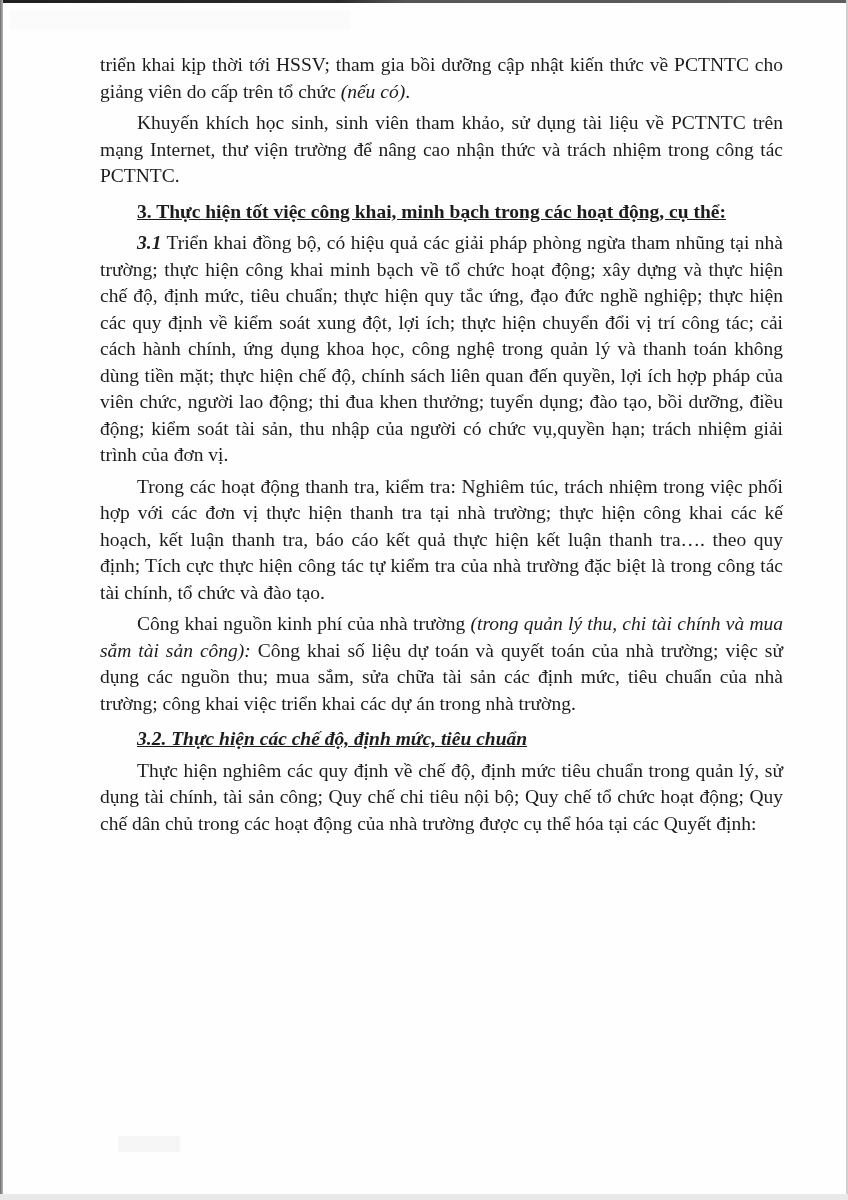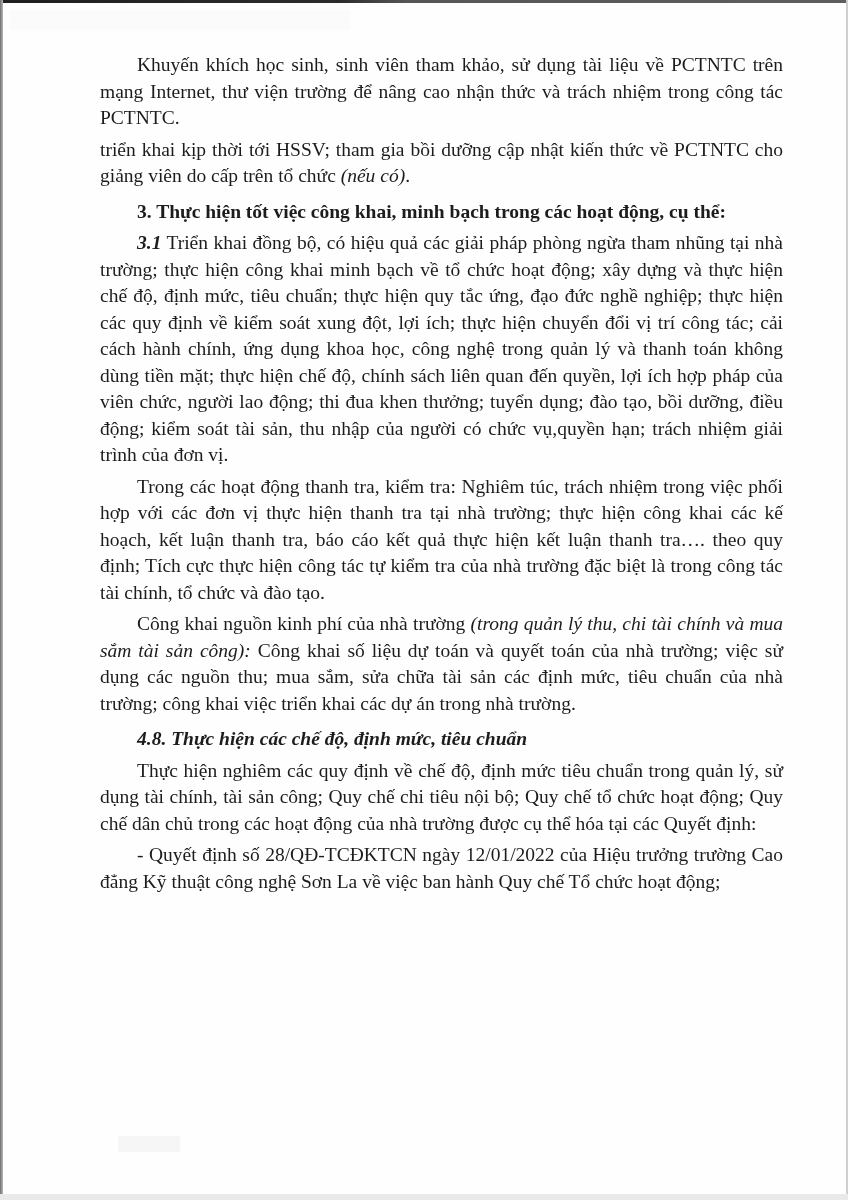--- a/index.html
+++ b/index.html
@@ -37,40 +37,39 @@
     position:absolute; top:52px; left:100px; width:683px;
   }
   p.para {
     margin:5px 0 0 0; padding:0;
     font-size:19.5px; line-height:26.5px;
     text-align:justify;
     text-justify:inter-word;
   }
   p.para:first-child { margin-top:0; }
   p.para.indent { text-indent:37px; }
-  p.para.heading { margin-top:9px; }
+  p.para.heading { margin-top:9px;text-decoration:underline; }
   .seg-normal { font-style:normal; font-weight:normal; }
   .seg-italic { font-style:italic; font-weight:normal; }
   .seg-bold { font-weight:bold; font-style:normal; }
   .seg-bold-italic { font-weight:bold; font-style:italic; }
 </style>
 </head>
 <body>
 
 <div>
   <div class="scan-artifact-a"></div>
   <div class="scan-artifact-b"></div>
   <div class="page-border-top"></div>
   <div class="page-border-left"></div>
   <div class="page-border-right"></div>
   <div class="page-border-bottom"></div>
   <div class="content">
+      <p class="para body"><span class="seg-normal">triển khai kịp thời tới HSSV; tham gia bồi dưỡng cập nhật kiến thức về PCTNTC cho giảng viên do cấp trên tổ chức </span><span class="seg-italic">(nếu có)</span><span class="seg-normal">.</span></p>
       <p class="para body indent"><span class="seg-normal">Khuyến khích học sinh, sinh viên tham khảo, sử dụng tài liệu về PCTNTC trên mạng Internet, thư viện trường để nâng cao nhận thức và trách nhiệm trong công tác PCTNTC.</span></p>
-      <p class="para body"><span class="seg-normal">triển khai kịp thời tới HSSV; tham gia bồi dưỡng cập nhật kiến thức về PCTNTC cho giảng viên do cấp trên tổ chức </span><span class="seg-italic">(nếu có)</span><span class="seg-normal">.</span></p>
       <p class="para heading indent"><span class="seg-bold">3. Thực hiện tốt việc công khai, minh bạch trong các hoạt động, cụ thể:</span></p>
       <p class="para body indent"><span class="seg-bold-italic">3.1</span><span class="seg-normal"> Triển khai đồng bộ, có hiệu quả các giải pháp phòng ngừa tham nhũng tại nhà trường; thực hiện công khai minh bạch về tổ chức hoạt động; xây dựng và thực hiện chế độ, định mức, tiêu chuẩn; thực hiện quy tắc ứng, đạo đức nghề nghiệp; thực hiện các quy định về kiểm soát xung đột, lợi ích; thực hiện chuyển đổi vị trí công tác; cải cách hành chính, ứng dụng khoa học, công nghệ trong quản lý và thanh toán không dùng tiền mặt; thực hiện chế độ, chính sách liên quan đến quyền, lợi ích hợp pháp của viên chức, người lao động; thi đua khen thưởng; tuyển dụng; đào tạo, bồi dưỡng, điều động; kiểm soát tài sản, thu nhập của người có chức vụ,quyền hạn; trách nhiệm giải trình của đơn vị.</span></p>
       <p class="para body indent"><span class="seg-normal">Trong các hoạt động thanh tra, kiểm tra: Nghiêm túc, trách nhiệm trong việc phối hợp với các đơn vị thực hiện thanh tra tại nhà trường; thực hiện công khai các kế hoạch, kết luận thanh tra, báo cáo kết quả thực hiện kết luận thanh tra…. theo quy định; Tích cực thực hiện công tác tự kiểm tra của nhà trường đặc biệt là trong công tác tài chính, tổ chức và đào tạo.</span></p>
       <p class="para body indent"><span class="seg-normal">Công khai nguồn kinh phí của nhà trường </span><span class="seg-italic">(trong quản lý thu, chi tài chính và mua sắm tài sản công):</span><span class="seg-normal"> Công khai số liệu dự toán và quyết toán của nhà trường; việc sử dụng các nguồn thu; mua sắm, sửa chữa tài sản các định mức, tiêu chuẩn của nhà trường; công khai việc triển khai các dự án trong nhà trường.</span></p>
-      <p class="para heading indent"><span class="seg-bold-italic">4.8. Thực hiện các chế độ, định mức, tiêu chuẩn</span></p>
+      <p class="para heading indent"><span class="seg-bold-italic">3.2. Thực hiện các chế độ, định mức, tiêu chuẩn</span></p>
       <p class="para body indent"><span class="seg-normal">Thực hiện nghiêm các quy định về chế độ, định mức tiêu chuẩn trong quản lý, sử dụng tài chính, tài sản công; Quy chế chi tiêu nội bộ; Quy chế tổ chức hoạt động; Quy chế dân chủ trong các hoạt động của nhà trường được cụ thể hóa tại các Quyết định:</span></p>
-      <p class="para body indent"><span class="seg-normal">- Quyết định số 28/QĐ-TCĐKTCN ngày 12/01/2022 của Hiệu trưởng trường Cao đẳng Kỹ thuật công nghệ Sơn La về việc ban hành Quy chế Tổ chức hoạt động;</span></p>
     </div>
 </div>
 
 </body></html>

